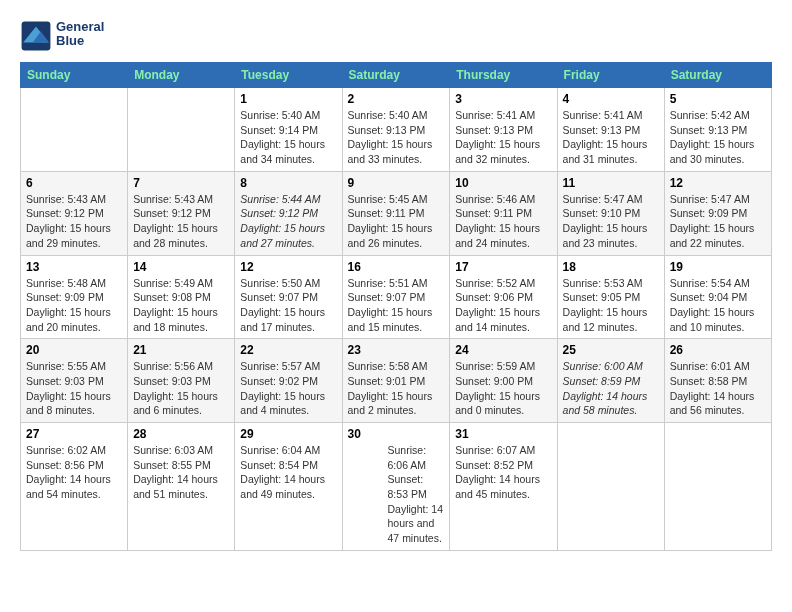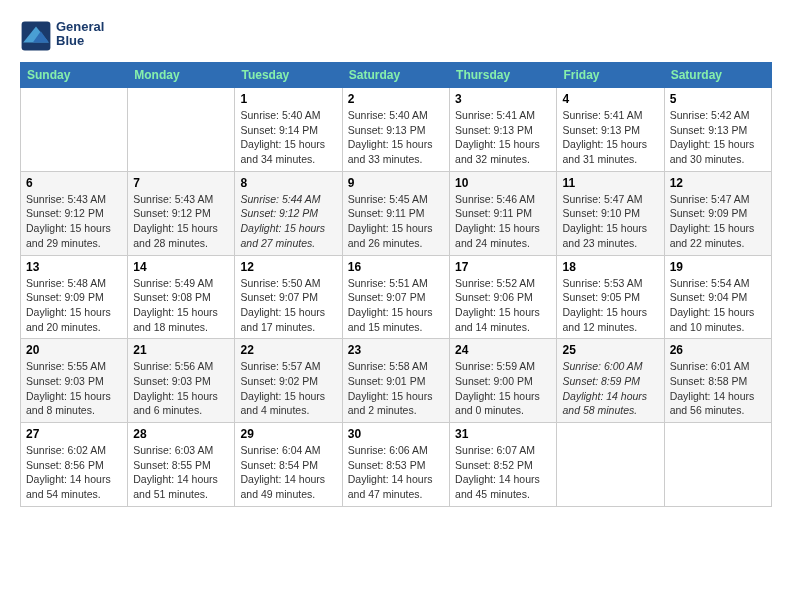--- a/index.html
+++ b/index.html
@@ -295,21 +295,21 @@
 Daylight: 14 hours and 51 minutes.</div>
         </td>
         <td>
           <span class="day-num">29</span>
           <div class="day-detail" style="white-space: pre-line;">Sunrise: 6:04 AM
 Sunset: 8:54 PM
 Daylight: 14 hours and 49 minutes.</div>
         </td>
         <td>
           <span class="day-num">30</span>
-          <div class="day-detail" style="white-space: pre-line;">Sunrise: 6:06 AM
+          <div class="day-detail" style="white-space: pre-line; margin-left: 40px;">Sunrise: 6:06 AM
 Sunset: 8:53 PM
 Daylight: 14 hours and 47 minutes.</div>
         </td>
         <td>
           <span class="day-num">31</span>
           <div class="day-detail" style="white-space: pre-line;">Sunrise: 6:07 AM
 Sunset: 8:52 PM
 Daylight: 14 hours and 45 minutes.</div>
         </td>
         <td class="empty-cell"></td>

